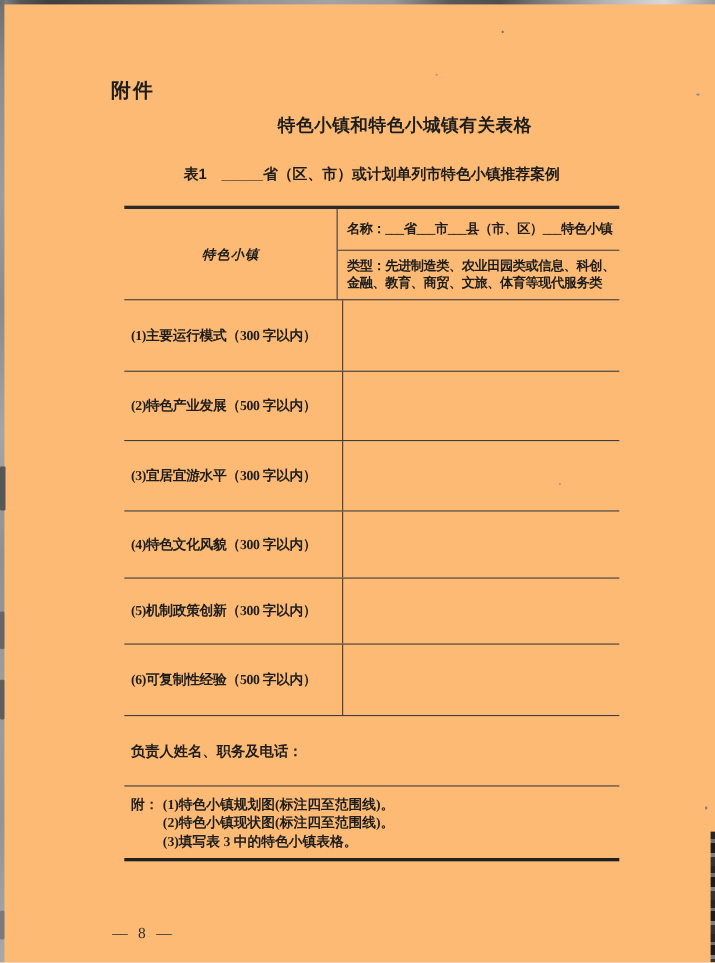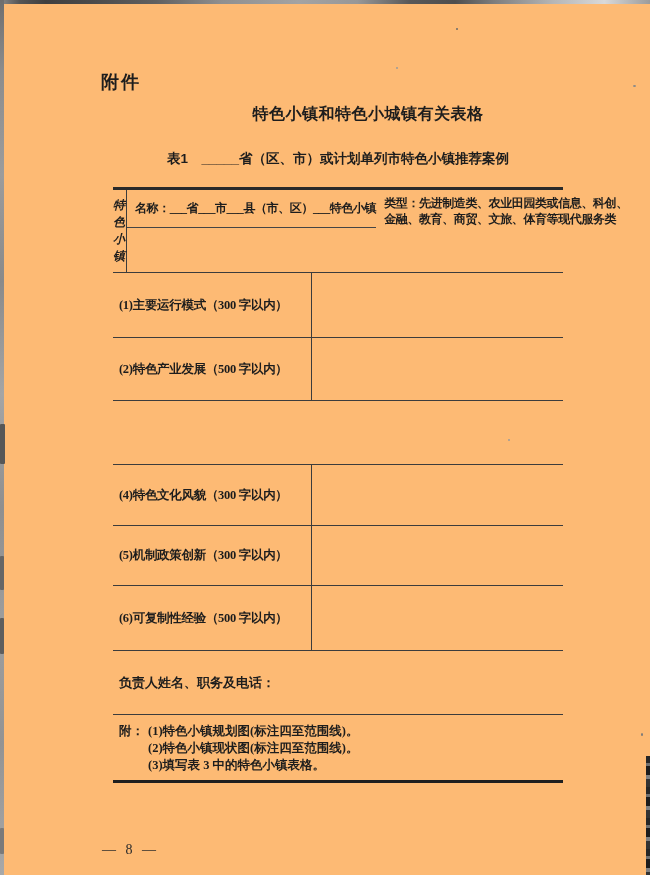--- a/index.html
+++ b/index.html
@@ -67,21 +67,21 @@
     border-top:3px solid #2a2a2a;
     border-bottom:3px solid #1f1f1f;
     font-weight:600;
   }
   .header-row { display:flex; height:83px; border-bottom:1.6px solid #3c3c3c; }
   .hcell-left {
     width:199px; border-right:1.6px solid #3c3c3c;
     display:flex; align-items:center; justify-content:center;
     font-size:12px; letter-spacing:1px;font-style:italic;
   }
-  .hcell-right { flex:1; display:flex; flex-direction:row; }
+  .hcell-right { flex:1; display:flex; flex-direction:column; }
   .name-cell {
     height:38px; border-bottom:1.4px solid #454545;
     display:flex; align-items:center; padding-left:8px;
     font-size:12px; letter-spacing:-0.4px; white-space:nowrap;
   }
   .type-cell {
     flex:1; padding:5px 4px 0 8px;
     font-size:12px; line-height:16px; letter-spacing:-0.4px; white-space:nowrap;
   }
   .body-row { display:flex; border-bottom:1.6px solid #3c3c3c; }
@@ -142,20 +142,21 @@
 
     <div class="body-row rh1">
       <div class="label-cell">(1)主要运行模式（300 字以内）</div>
       <div class="answer-cell"></div>
     </div>
     <div class="body-row rh2">
       <div class="label-cell">(2)特色产业发展（500 字以内）</div>
       <div class="answer-cell"></div>
     </div>
     <div class="body-row rh3">
+      <div class="label-cell">(3)宜居宜游水平（300 字以内）</div>
       <div class="answer-cell"></div>
     </div>
     <div class="body-row rh4">
       <div class="label-cell">(4)特色文化风貌（300 字以内）</div>
       <div class="answer-cell"></div>
     </div>
     <div class="body-row rh5">
       <div class="label-cell">(5)机制政策创新（300 字以内）</div>
       <div class="answer-cell"></div>
     </div>

